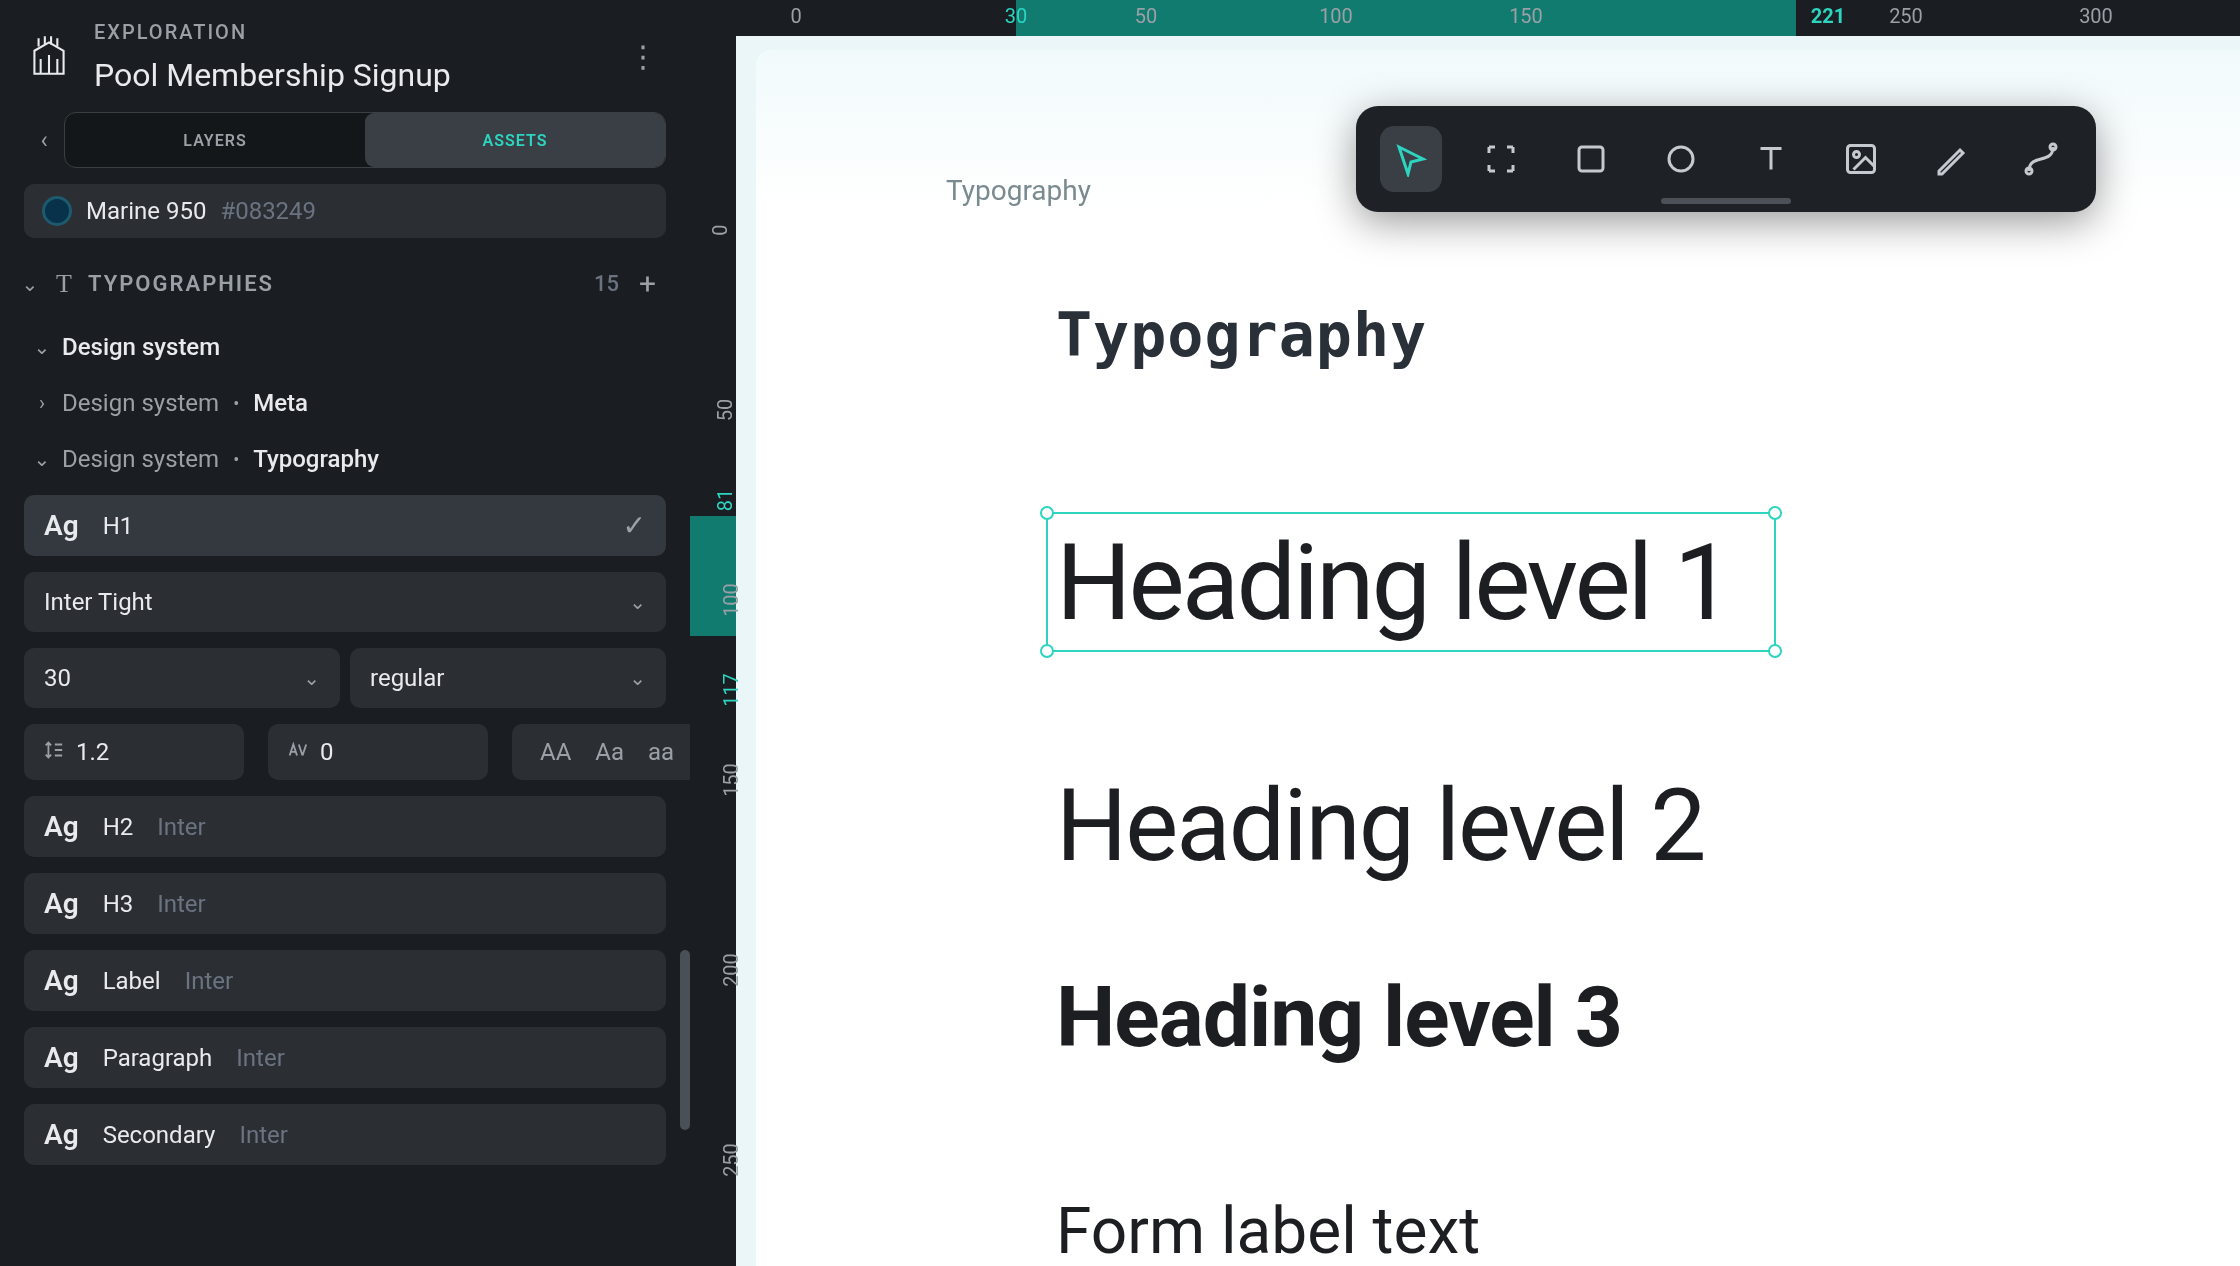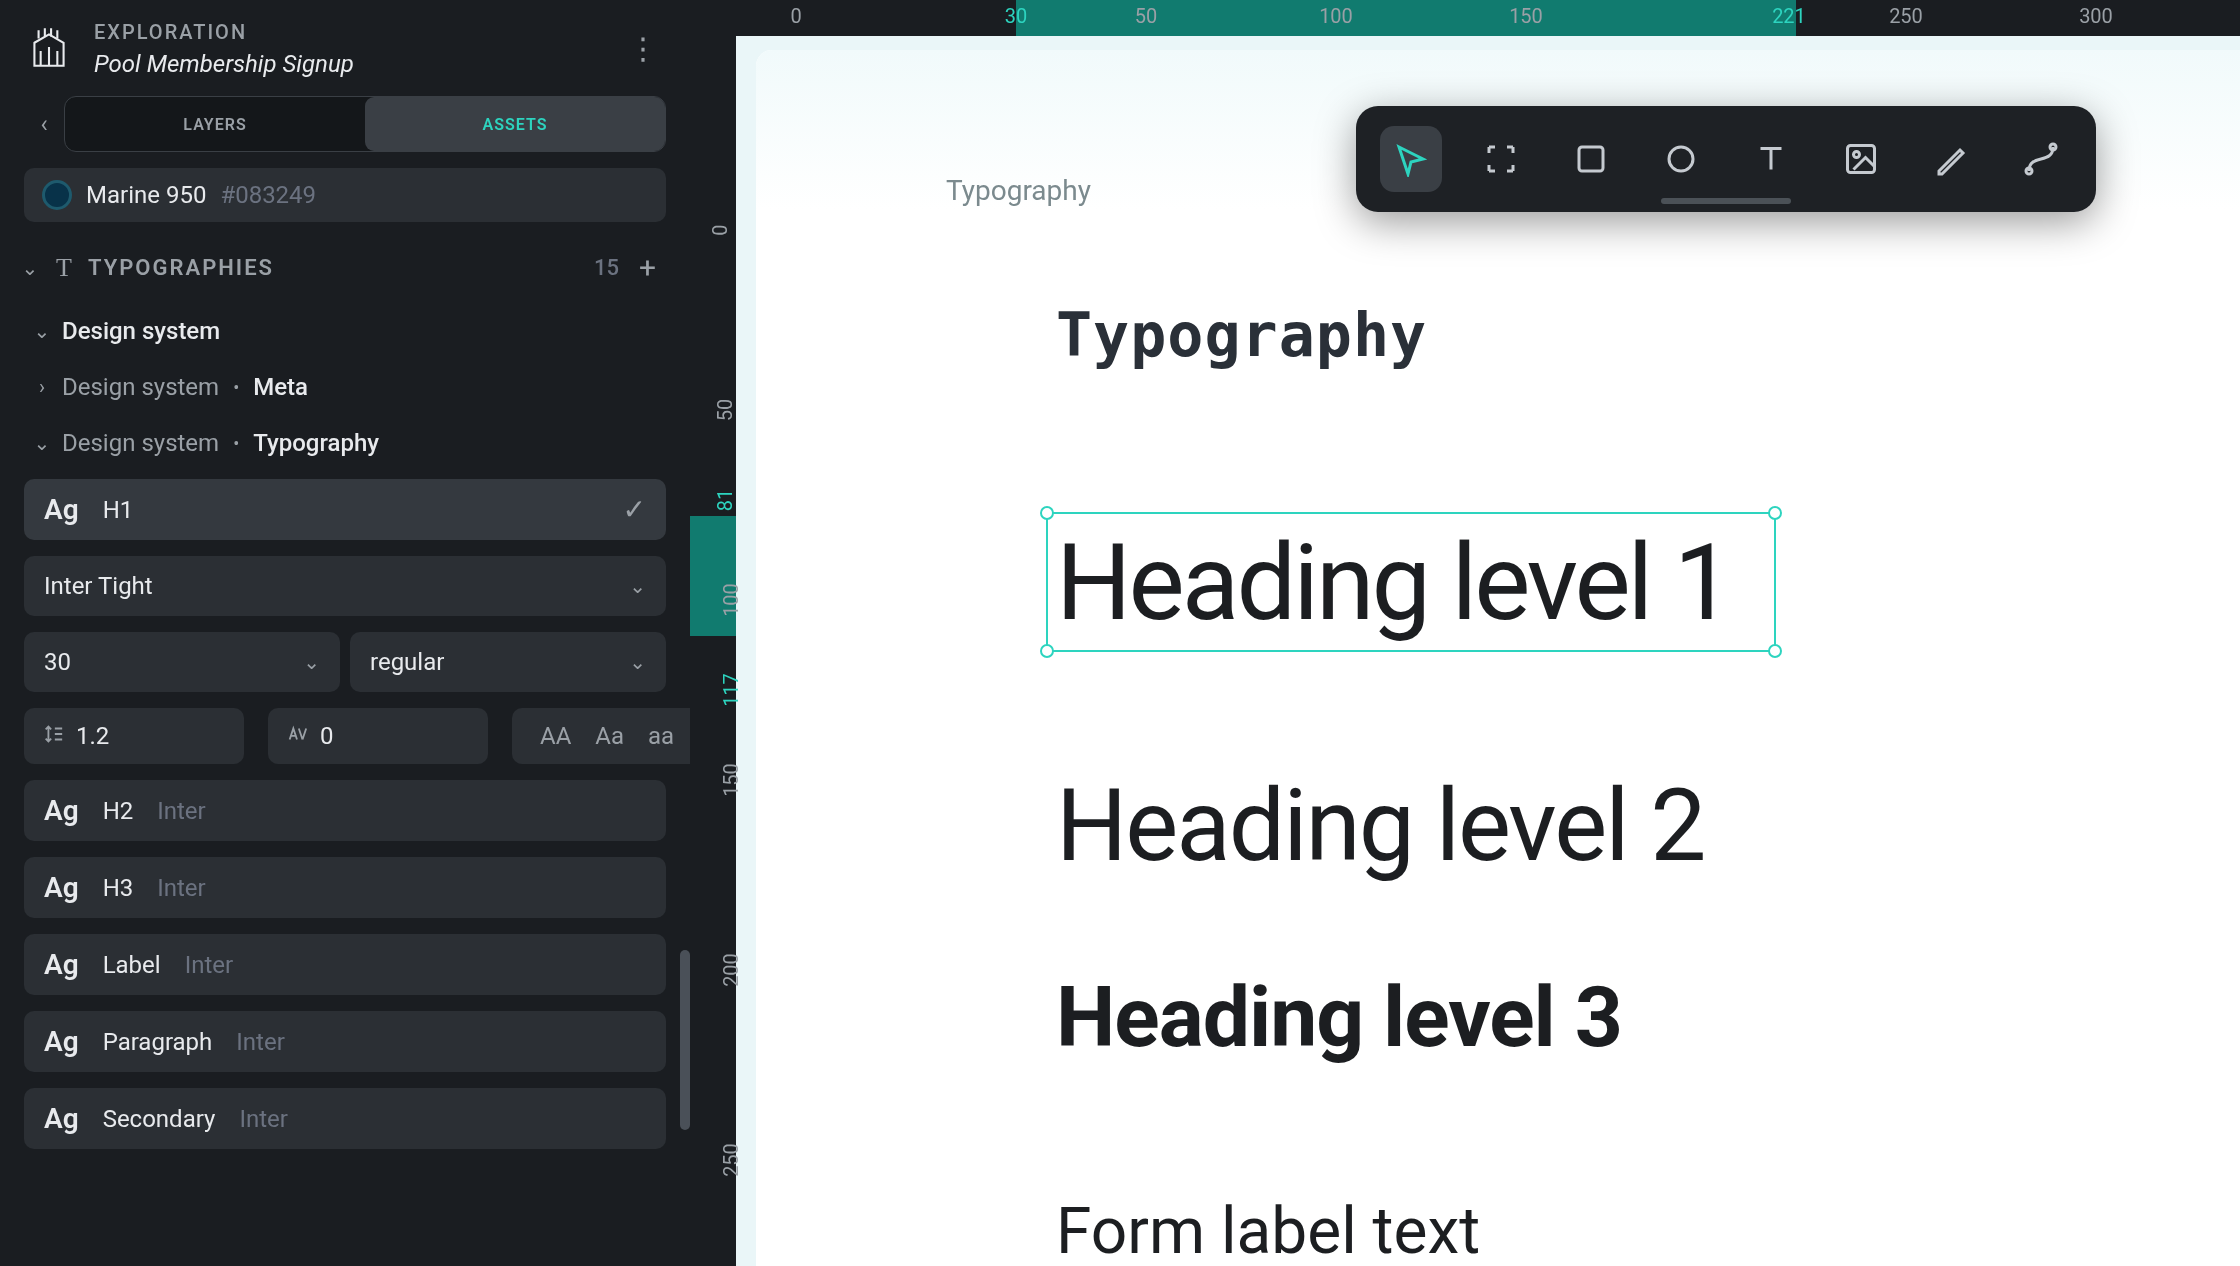--- a/index.html
+++ b/index.html
@@ -47,25 +47,24 @@
     display:flex;align-items:center;justify-content:center;
   }
   .project-meta { flex: 1; }
   .project-tag {
     font-size: 20px;
     letter-spacing: 2px;
     color: var(--text-secondary);
     font-weight: 500;
   }
   .project-title {
-    font-size: 24px;
+    font-size: 32px;
     color: var(--text-primary);
     font-weight: 400;
-    margin-top: 6px;
-    font-style: italic;
+    margin-top: 12px;
   }
   .menu-dots {
     color: var(--text-secondary);
     font-size: 30px;
     padding: 10px;
     line-height: 0.4;
     letter-spacing: -2px;
     cursor:pointer;
   }
 
@@ -581,21 +580,21 @@
 
   <div class="canvas-area">
     <div class="ruler-corner"></div>
     <div class="ruler-h" id="ruler-h">
         <div class="ruler-sel-h" style="left: 280px; width: 780px;"></div>
         <span class="tick-h" style="left: 60px;">0</span>
         <span class="tick-h accent" style="left: 280px;">30</span>
         <span class="tick-h" style="left: 410px;">50</span>
         <span class="tick-h" style="left: 600px;">100</span>
         <span class="tick-h" style="left: 790px;">150</span>
-        <span class="tick-h accent" style="left: 1053px;">221</span>
+        <span class="tick-h accent" style="left: 1092px; font-weight: bold;">221</span>
         <span class="tick-h" style="left: 1170px;">250</span>
         <span class="tick-h" style="left: 1360px;">300</span>
       </div>
     <div class="ruler-v" id="ruler-v">
         <div class="ruler-sel-v" style="top: 480px; height: 120px;"></div>
         <span class="tick-v" style="top: 170px;">0</span>
         <span class="tick-v" style="top: 350px;">50</span>
         <span class="tick-v accent" style="top: 440px;">81</span>
         <span class="tick-v" style="top: 540px;">100</span>
         <span class="tick-v accent" style="top: 630px;">117</span>

